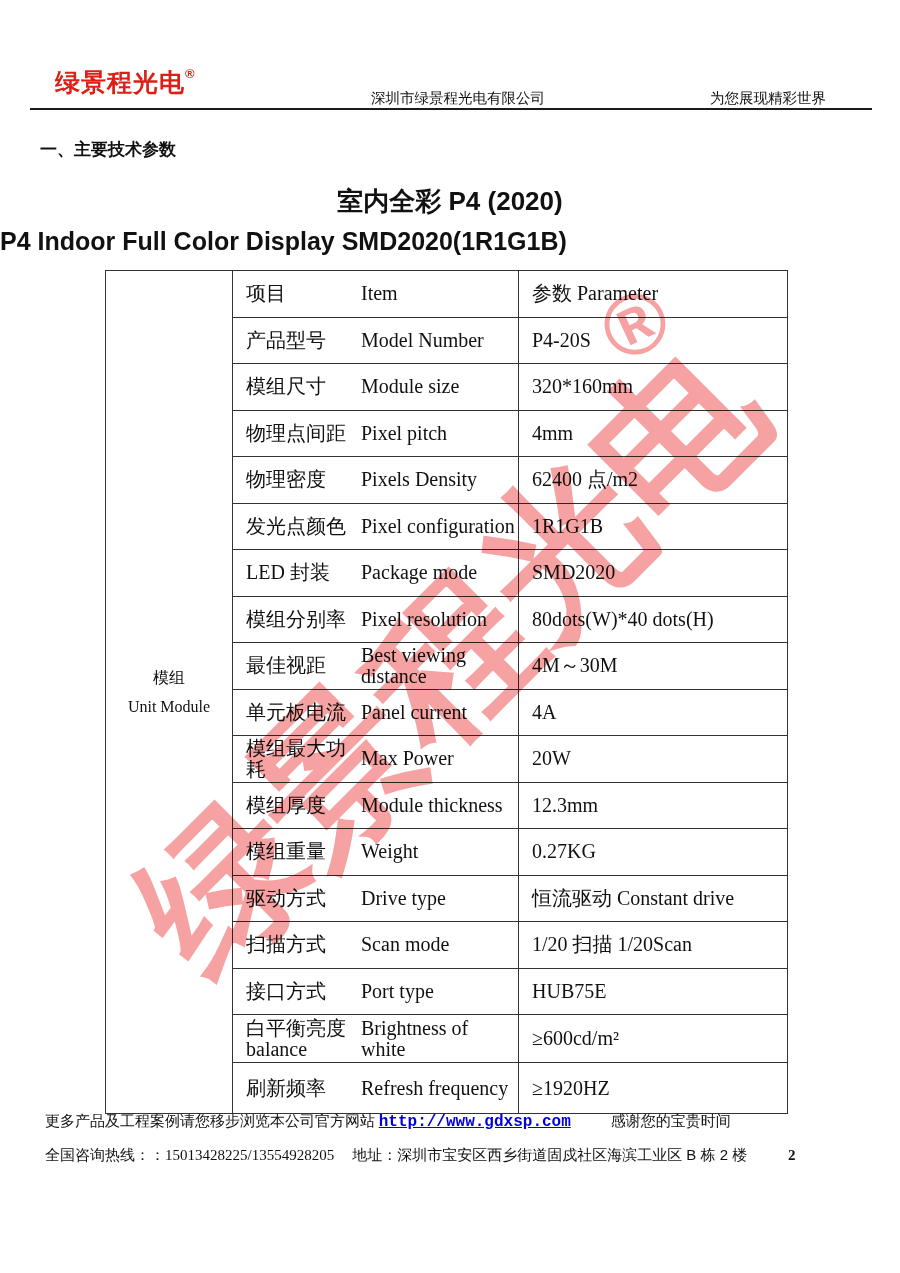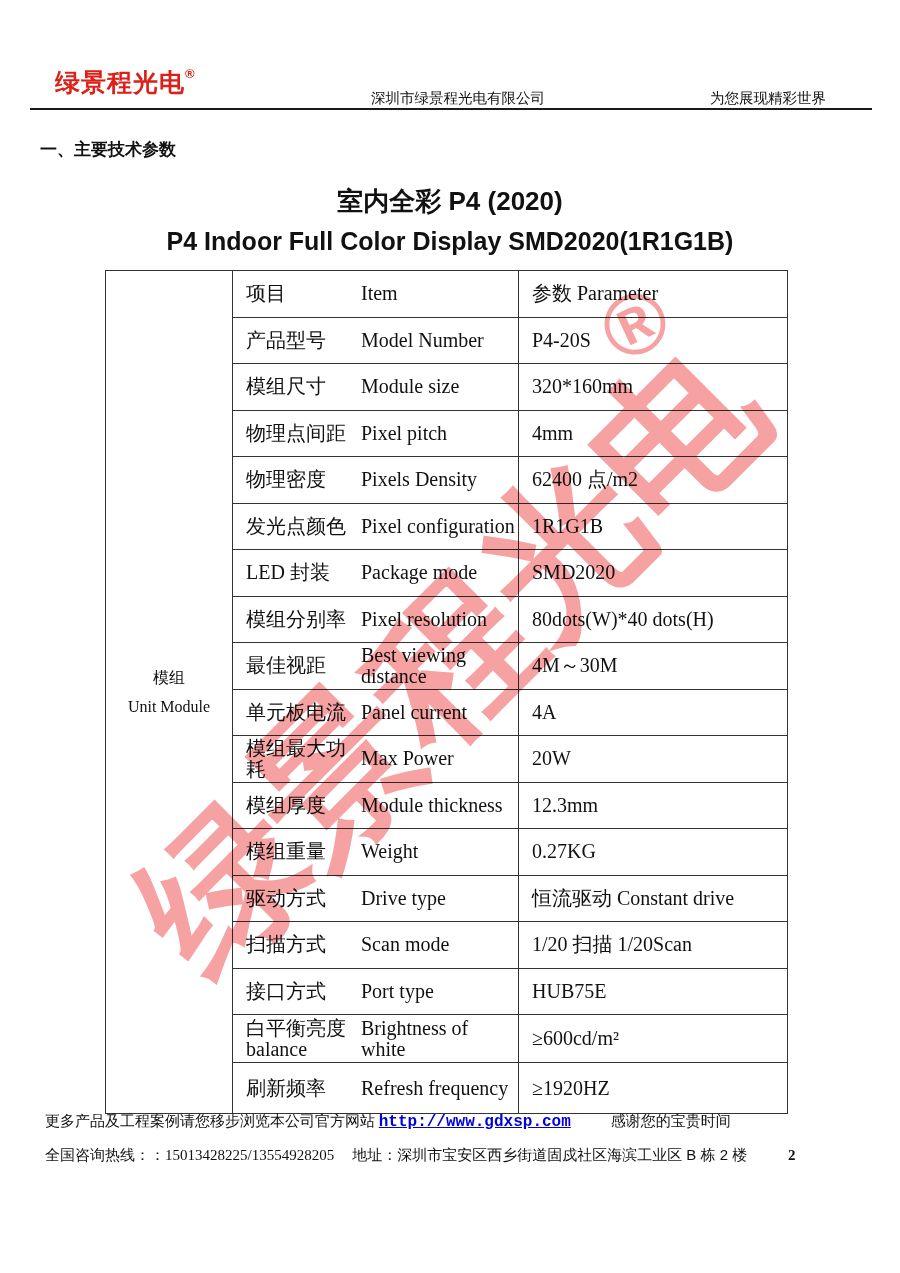--- a/index.html
+++ b/index.html
@@ -11,21 +11,21 @@
         font-weight:bold;font-size:25px;letter-spacing:1px;}
   .logo sup{font-size:13px;position:relative;top:-4px;font-weight:bold;}
   .company{position:absolute;left:371px;top:89px;font-size:14.5px;}
   .slogan{position:absolute;left:710px;top:89px;font-size:14.5px;}
   .rule{position:absolute;left:30px;top:108px;width:842px;height:2px;background:#1a1a1a;}
 
   
   .section-title{position:absolute;left:40px;top:138px;font-size:17px;font-weight:bold;}
   .title-cn{position:absolute;left:0;top:184px;width:900px;text-align:center;font-size:26px;font-weight:bold;
             font-family:"Liberation Sans","DejaVu Sans",sans-serif;}
-  .title-en{position:absolute;left:0;top:227px;width:900px;text-align:center;font-size:25px;font-weight:bold;
+  .title-en{position:absolute;left:0;top:227px;width:900px;text-align:left;font-size:25px;font-weight:bold;
             font-family:"Liberation Sans","DejaVu Sans",sans-serif;}
 
   
   .spec-table{position:absolute;left:105px;top:270px;width:683px;height:844px;border:1px solid #333;
               display:flex;box-sizing:border-box;background:#fff;}
   .merge-col{width:127px;border-right:1px solid #333;display:flex;flex-direction:column;justify-content:center;
              align-items:center;font-size:16px;line-height:29px;flex-shrink:0;box-sizing:border-box;}
   .rows-col{flex:1;display:flex;flex-direction:column;}
   .row{display:flex;height:46.5px;border-bottom:1px solid #333;box-sizing:border-box;align-items:stretch;}
   .row:nth-child(17){height:48px;}

